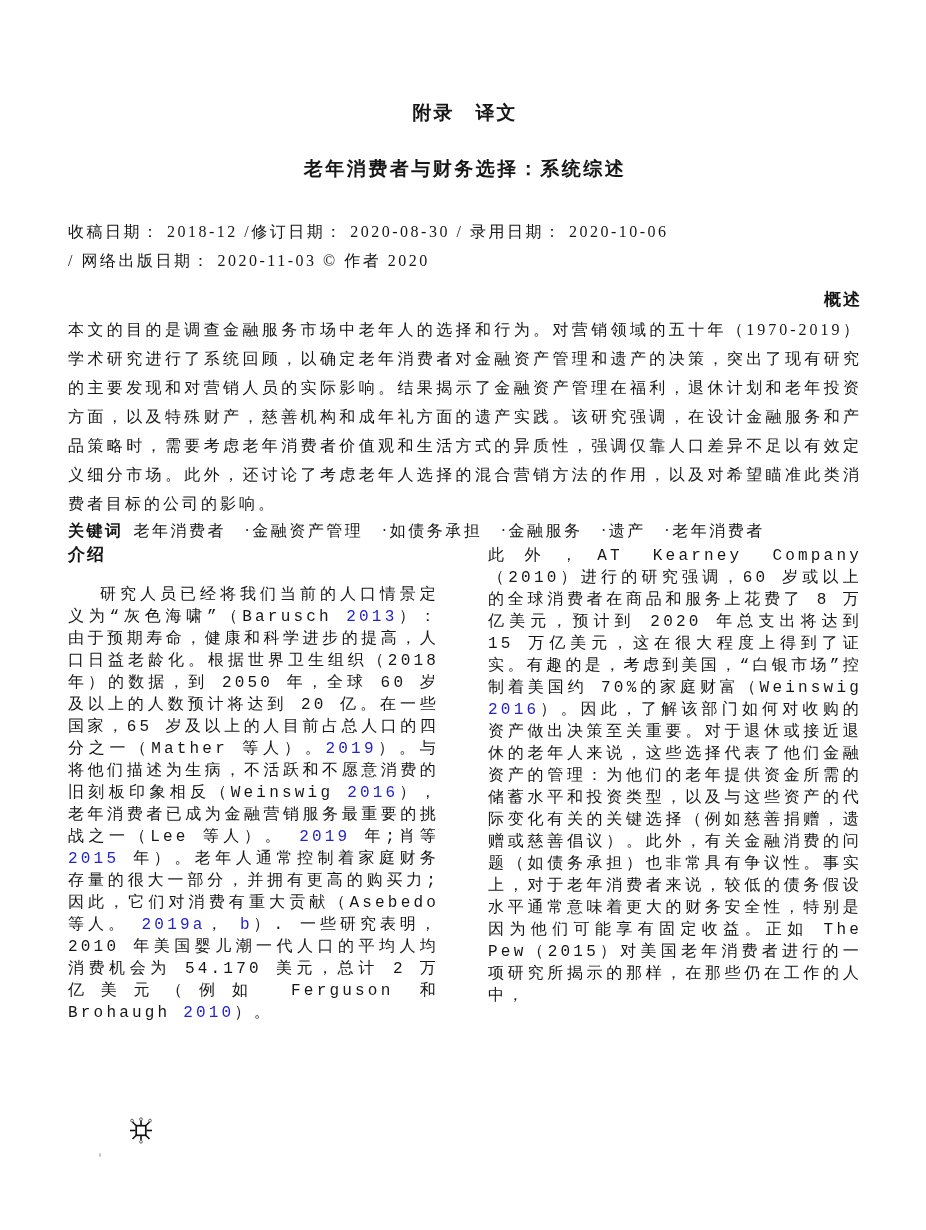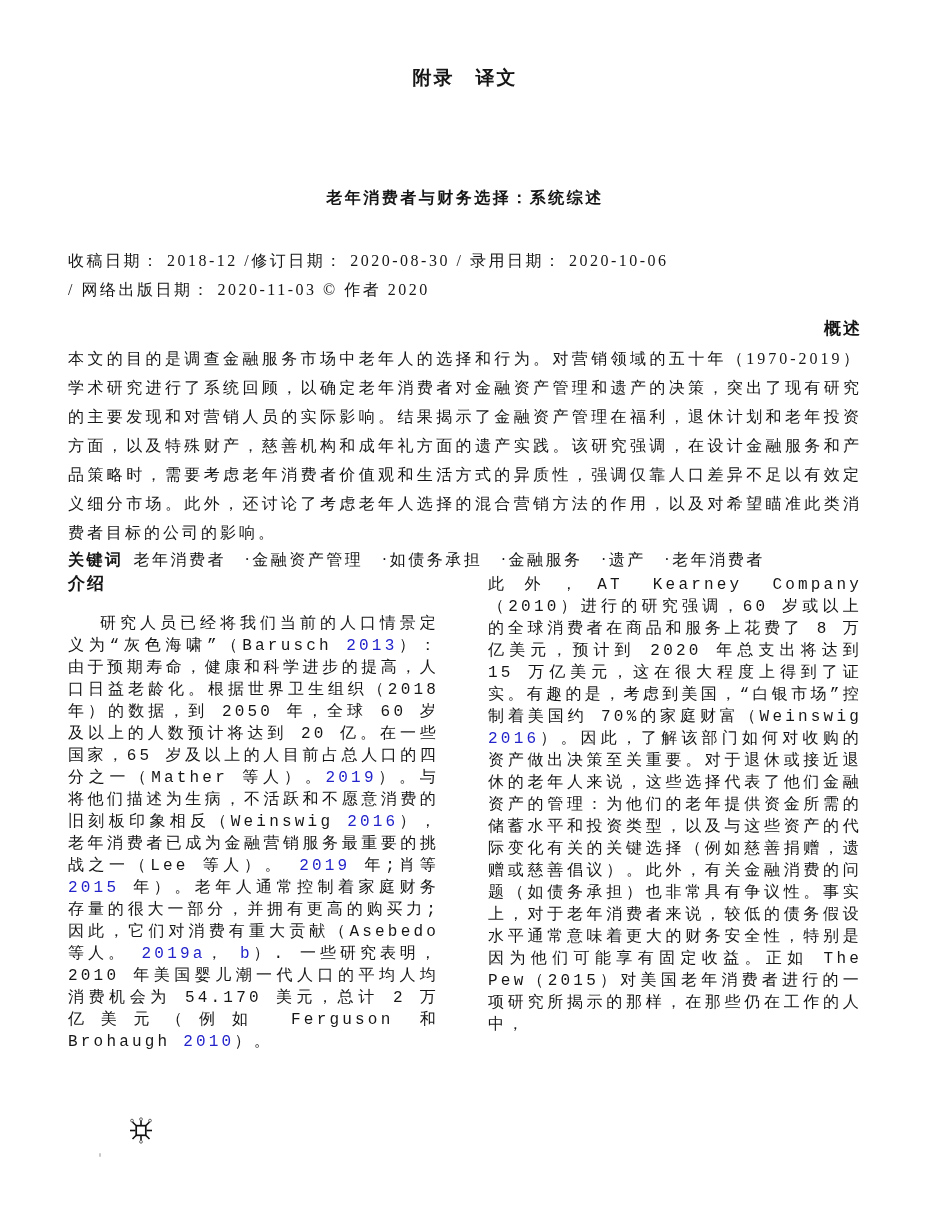--- a/index.html
+++ b/index.html
@@ -6,26 +6,26 @@
   html, body { background:#ffffff; }
   body {
     width:926px; height:1230px; position:relative; overflow:hidden;
     font-family:"Liberation Serif","DejaVu Serif",serif;
     color:#161616;
     -webkit-font-smoothing:antialiased;
   }
   .page { padding:0 64px 0 68px; }
 
   .doc-title {
-    padding-top:66px; text-align:center;
+    padding-top:101px; text-align:center;
     font-size:19px; font-weight:700; letter-spacing:2px; line-height:24px;
   }
   .doc-subtitle {
-    margin-top:96px; text-align:center;
-    font-size:16px; font-weight:700; letter-spacing:2.5px; line-height:24px;
+    margin-top:32px; text-align:center;
+    font-size:19px; font-weight:700; letter-spacing:2.5px; line-height:24px;
   }
   .authors {
     margin-top:50px; font-size:18px; font-weight:700;
     letter-spacing:2px; line-height:24px;
   }
   .authors sup { font-size:11px; font-weight:700; }
   sup { vertical-align:super; line-height:0; }
 
   .dates { margin-top:36px; font-size:16px; letter-spacing:2.5px; line-height:29px; }
 

